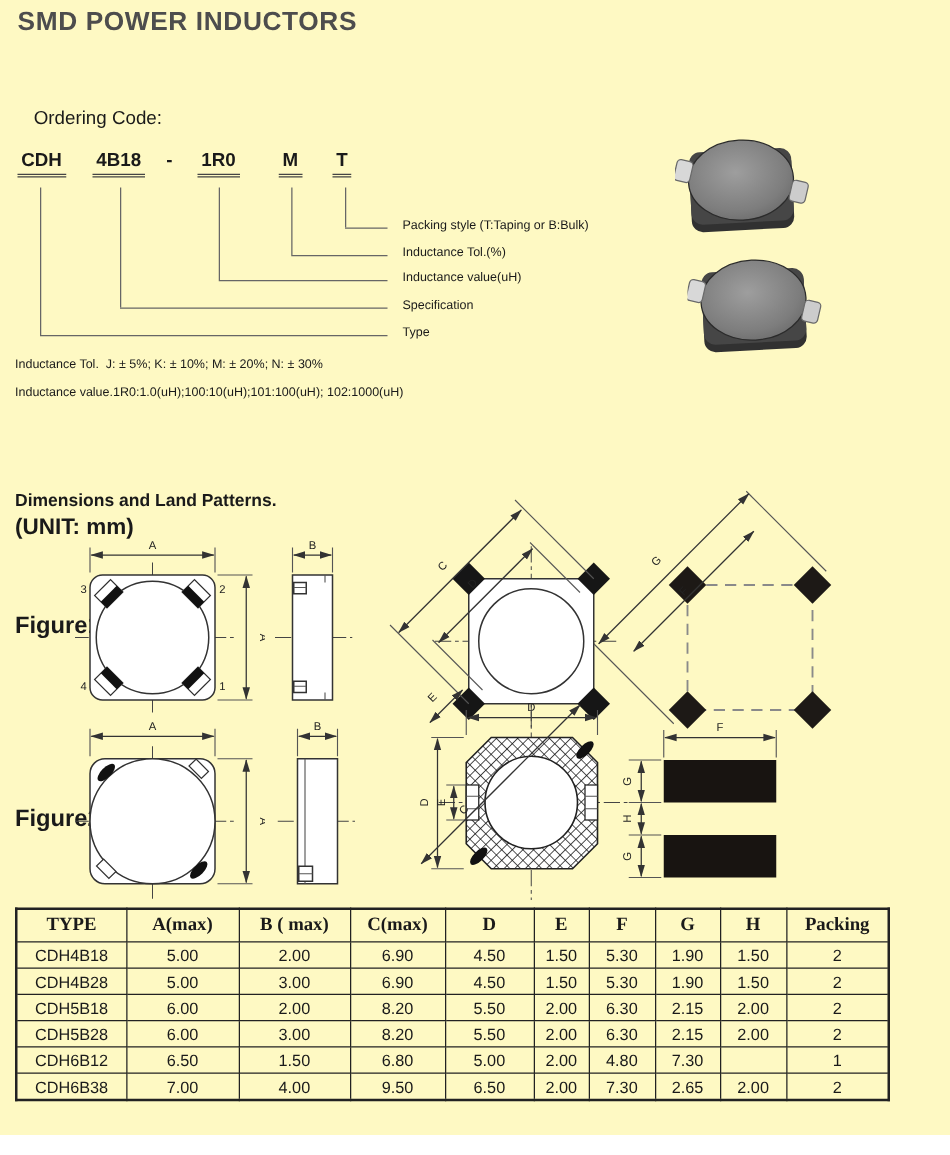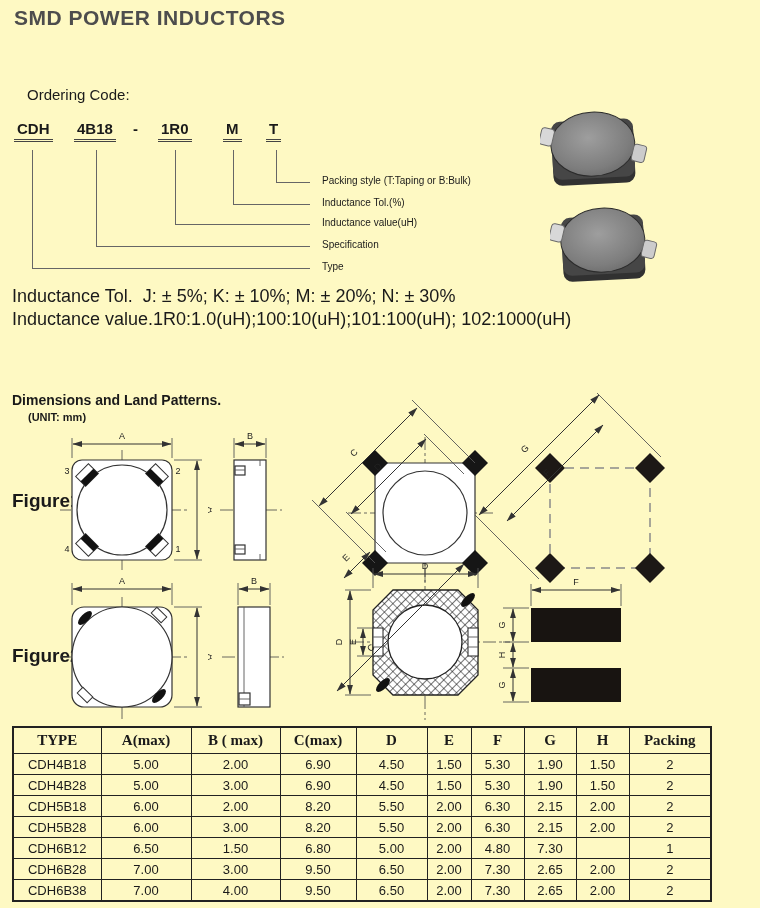--- a/index.html
+++ b/index.html
@@ -8,23 +8,23 @@
   .abs{position:absolute;}
   .page-title{left:14px;top:6px;font-size:21px;font-weight:bold;color:#4d4d4d;letter-spacing:.5px;}
   .ord-heading{left:27px;top:86px;font-size:15px;}
   .code-part{position:absolute;top:120px;font-size:15px;font-weight:bold;
              border-bottom:3px double #444;padding:0 3px 2px 3px;}
   .code-dash{position:absolute;top:120px;font-size:15px;font-weight:bold;}
   .cline{position:absolute;background:#666;}
   .vline{width:1px;}
   .hline{height:1px;}
   .ord-label{position:absolute;left:322px;font-size:10px;white-space:nowrap;}
-  .note{left:12px;font-size:18px;white-space:pre;}
+  .note{left:12px;font-size:10px;white-space:pre;}
   .dim-heading{left:12px;top:392px;font-size:14px;font-weight:bold;}
-  .unit-heading{left:28px;top:411px;font-size:11px;font-weight:bold;text-align:right;}
+  .unit-heading{left:12px;top:411px;font-size:18px;font-weight:bold;text-align:right;}
   .fig-label{font-size:19px;font-weight:bold;}
   svg text{font-family:"Liberation Sans",sans-serif;font-size:9px;fill:#222;}
   svg .dimline{stroke:#333;stroke-width:1;fill:none;}
   svg .extline{stroke:#555;stroke-width:.9;fill:none;}
   svg .outline{stroke:#333;stroke-width:1.2;fill:#fff;}
   svg .cl{stroke:#444;stroke-width:.8;fill:none;stroke-dasharray:13,3,3,3;}
   .spec-table{position:absolute;left:12px;top:726px;border-collapse:collapse;table-layout:fixed;width:698px;}
   .spec-table th,.spec-table td{border:1px solid #222;text-align:center;padding:0;overflow:hidden;}
   .spec-table{border:2px solid #222;}
   .spec-table th{font-family:"Liberation Serif",serif;font-size:15px;height:25px;font-weight:bold;}
@@ -358,32 +358,20 @@
           <td>1.50</td>
           <td>6.80</td>
           <td>5.00</td>
           <td>2.00</td>
           <td>4.80</td>
           <td>7.30</td>
           <td></td>
           <td>1</td>
         </tr>
         <tr>
-          <td>CDH6B28</td>
-          <td>7.00</td>
-          <td>3.00</td>
-          <td>9.50</td>
-          <td>6.50</td>
-          <td>2.00</td>
-          <td>7.30</td>
-          <td>2.65</td>
-          <td>2.00</td>
-          <td>2</td>
-        </tr>
-        <tr>
           <td>CDH6B38</td>
           <td>7.00</td>
           <td>4.00</td>
           <td>9.50</td>
           <td>6.50</td>
           <td>2.00</td>
           <td>7.30</td>
           <td>2.65</td>
           <td>2.00</td>
           <td>2</td>

